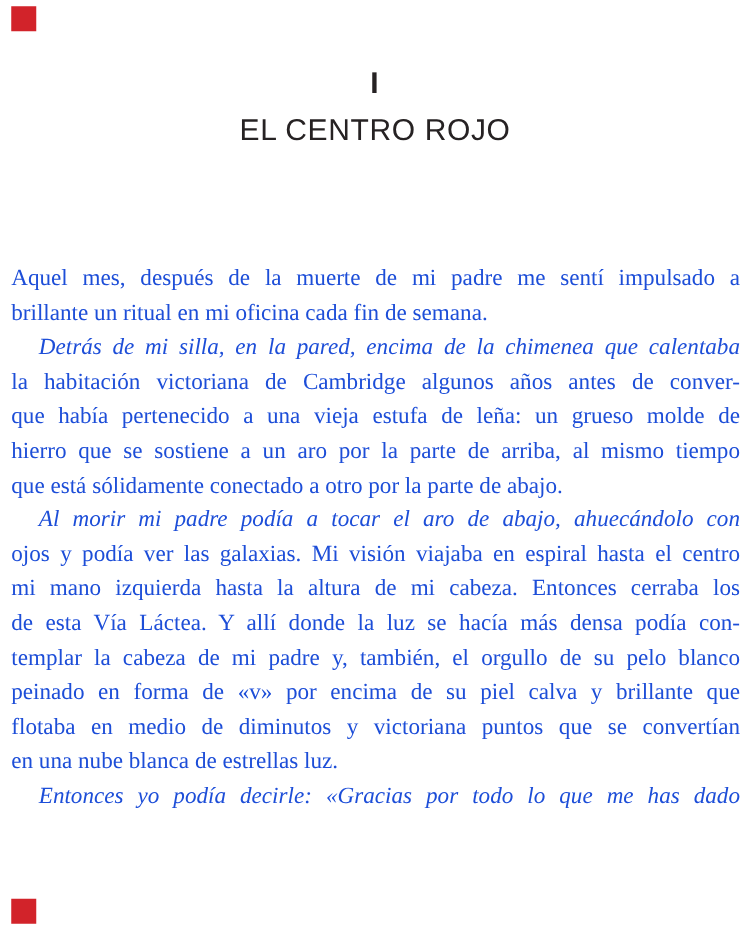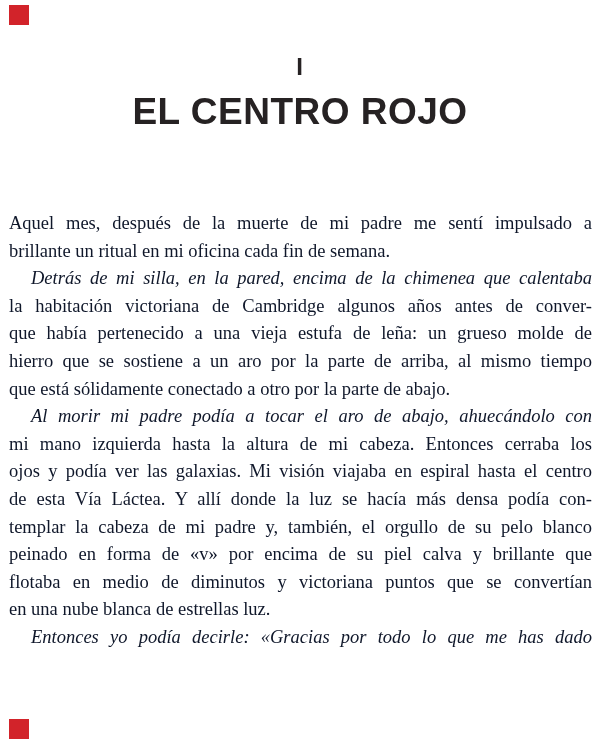--- a/index.html
+++ b/index.html
@@ -29,23 +29,23 @@
   }
   .chapter-number {
     margin: 55px 0 0 0;
     font-size: 24px;
     line-height: 1;
     font-weight: 700;
     letter-spacing: 1px;
   }
   .chapter-title {
     margin: 14px 0 4px 0;
-    font-size: 37px;
+    font-size: 24px;
     line-height: 1;
-    font-weight: 700;
+    font-weight: 400;
     letter-spacing: 0.5px;
   }
 
   .body-text {
     position: absolute;
     top: 210px;
     left: 9px;
     width: 583px;
     color: #33302c;
     font-size: 18.5px;
@@ -65,31 +65,31 @@
 <div class="page">
 
   <div class="red-marker top" style="background: rgb(210, 35, 42);"></div>
   <div class="red-marker bottom" style="background: rgb(210, 35, 42);"></div>
 
   <div class="chapter-head" style="color: rgb(38, 34, 35);">
     <div class="chapter-number">I</div>
     <div class="chapter-title">EL CENTRO ROJO</div>
   </div>
 
-  <div class="body-text" style="color: #0f172a;">
+  <div class="body-text" style="color: #1d4ed8;">
       <div class="line">Aquel mes, después de la muerte de mi padre me sentí impulsado a</div>
       <div class="line end">brillante un ritual en mi oficina cada fin de semana.</div>
       <div class="line indent">Detrás de mi silla, en la pared, encima de la chimenea que calentaba</div>
       <div class="line">la habitación victoriana de Cambridge algunos años antes de conver-</div>
       <div class="line">que había pertenecido a una vieja estufa de leña: un grueso molde de</div>
       <div class="line">hierro que se sostiene a un aro por la parte de arriba, al mismo tiempo</div>
       <div class="line end">que está sólidamente conectado a otro por la parte de abajo.</div>
       <div class="line indent">Al morir mi padre podía a tocar el aro de abajo, ahuecándolo con</div>
+      <div class="line">ojos y podía ver las galaxias. Mi visión viajaba en espiral hasta el centro</div>
       <div class="line">mi mano izquierda hasta la altura de mi cabeza. Entonces cerraba los</div>
-      <div class="line">ojos y podía ver las galaxias. Mi visión viajaba en espiral hasta el centro</div>
       <div class="line">de esta Vía Láctea. Y allí donde la luz se hacía más densa podía con-</div>
       <div class="line">templar la cabeza de mi padre y, también, el orgullo de su pelo blanco</div>
       <div class="line">peinado en forma de «v» por encima de su piel calva y brillante que</div>
       <div class="line">flotaba en medio de diminutos y victoriana puntos que se convertían</div>
       <div class="line end">en una nube blanca de estrellas luz.</div>
       <div class="line indent">Entonces yo podía decirle: «Gracias por todo lo que me has dado</div>
     </div>
 
 </div>
 

